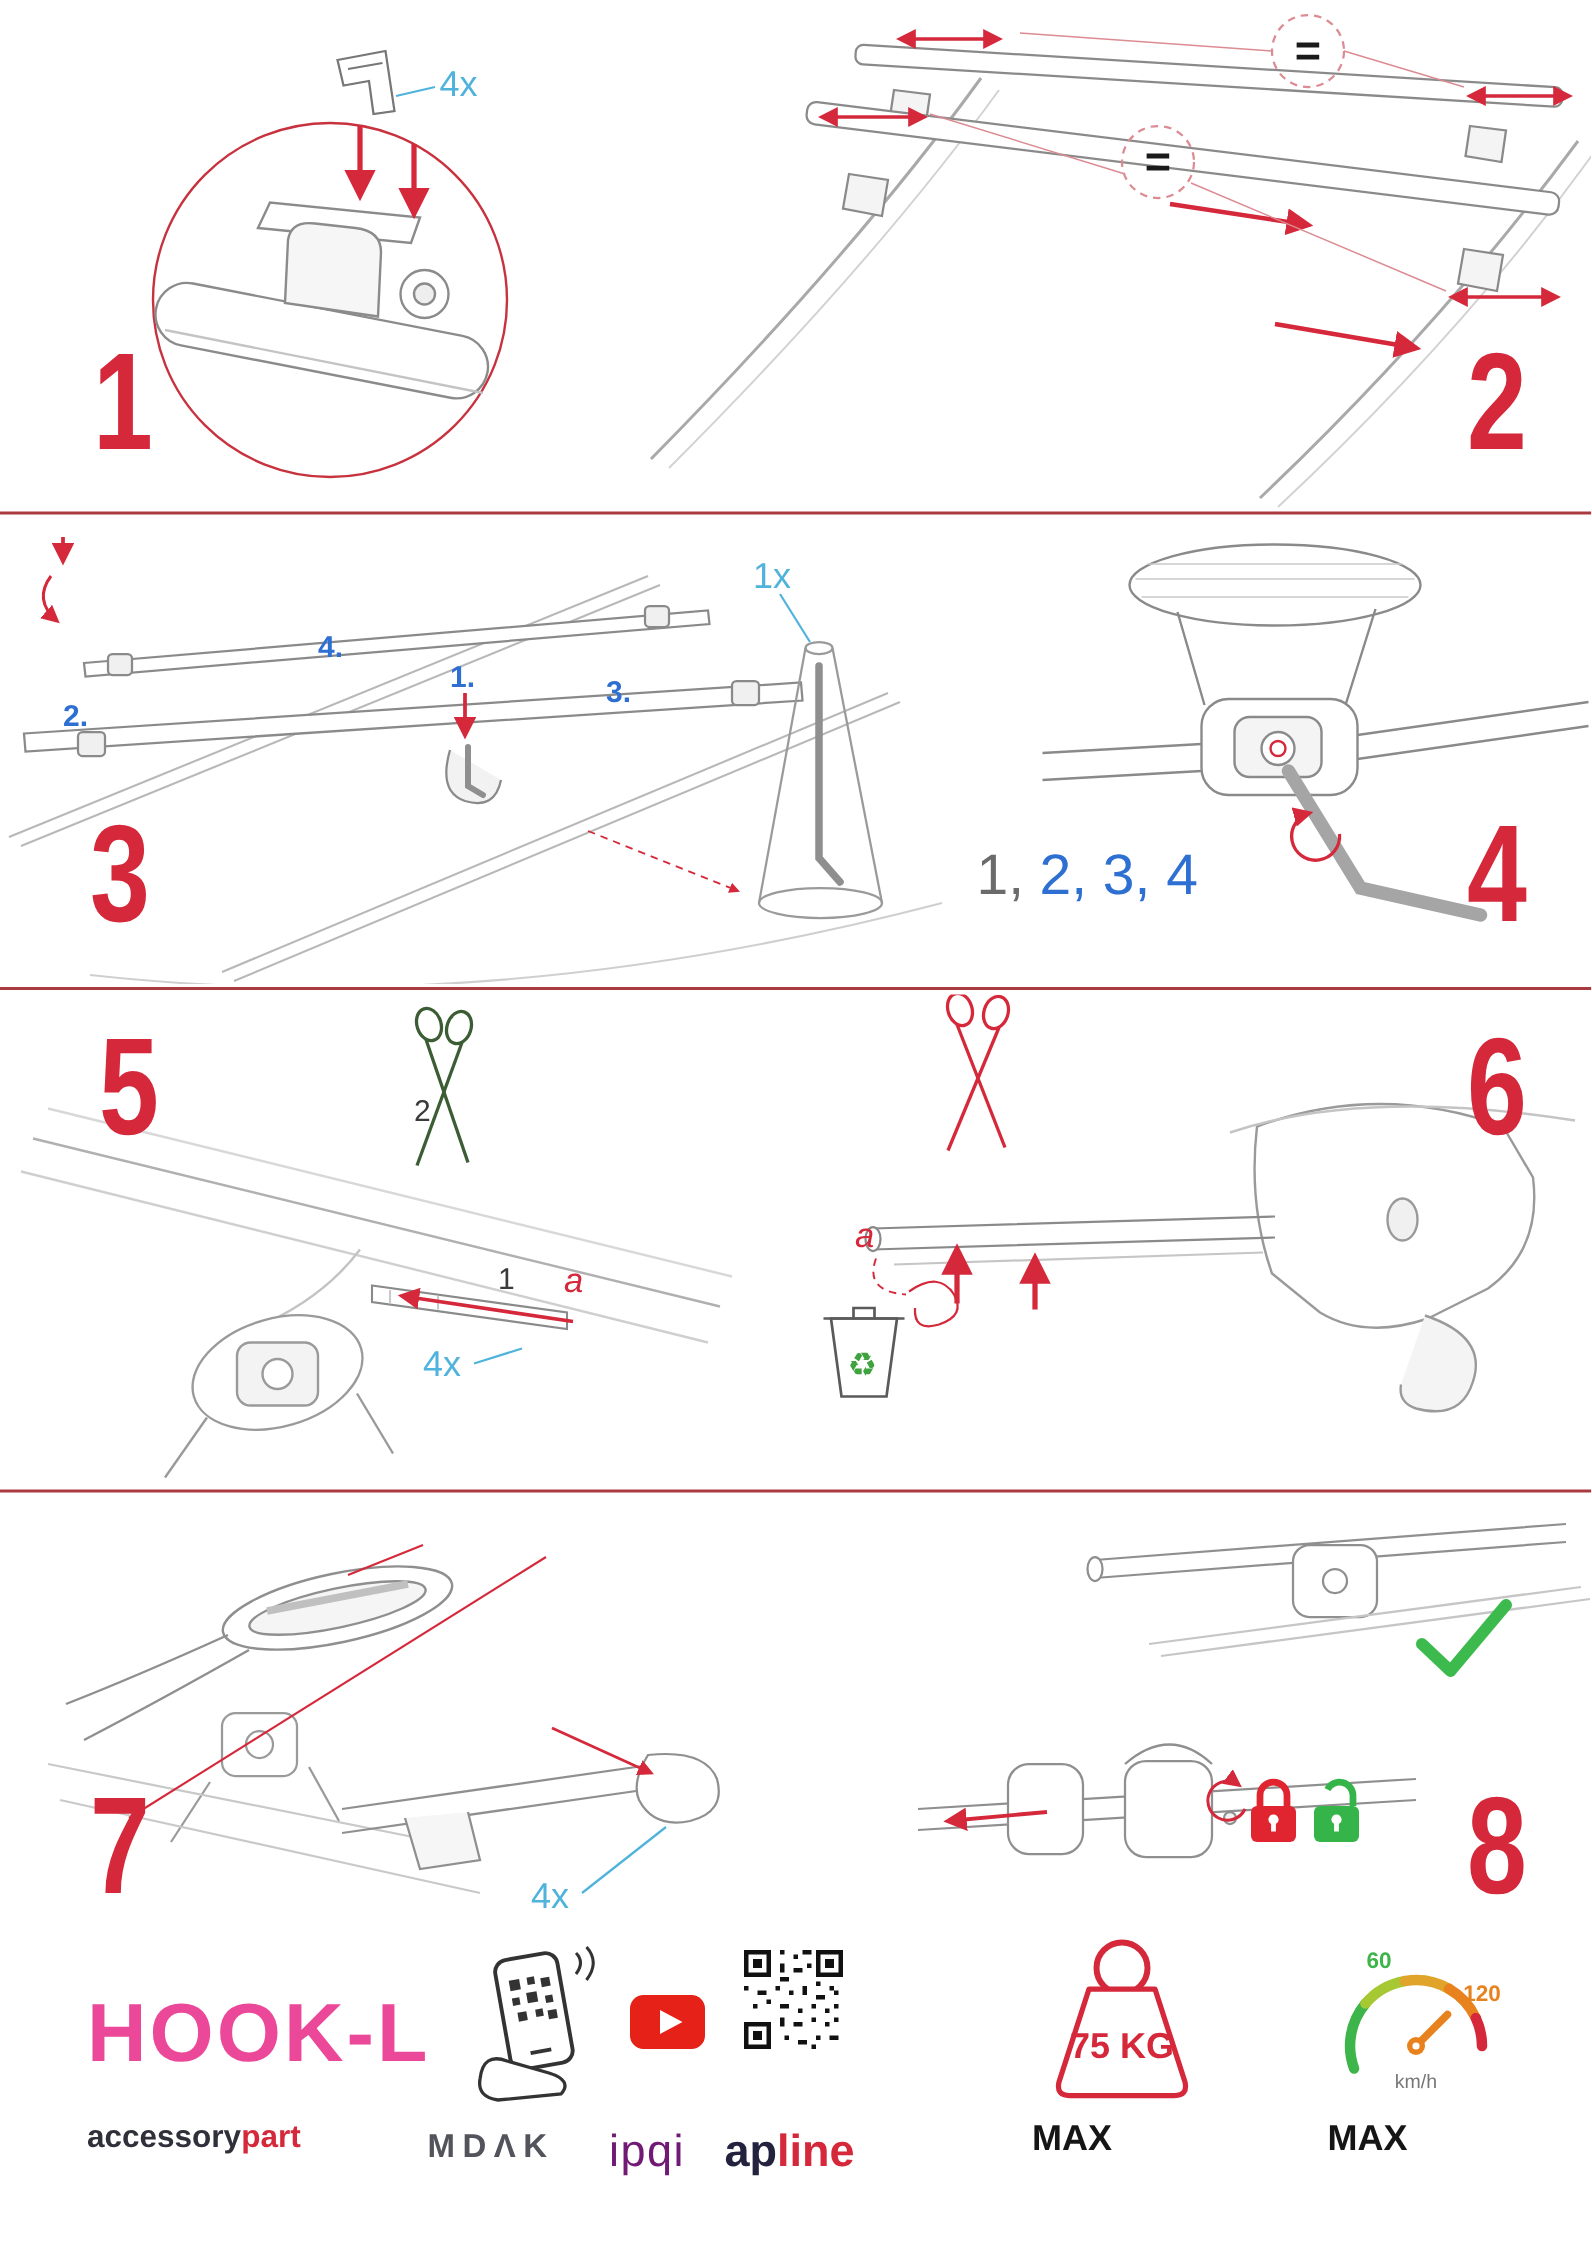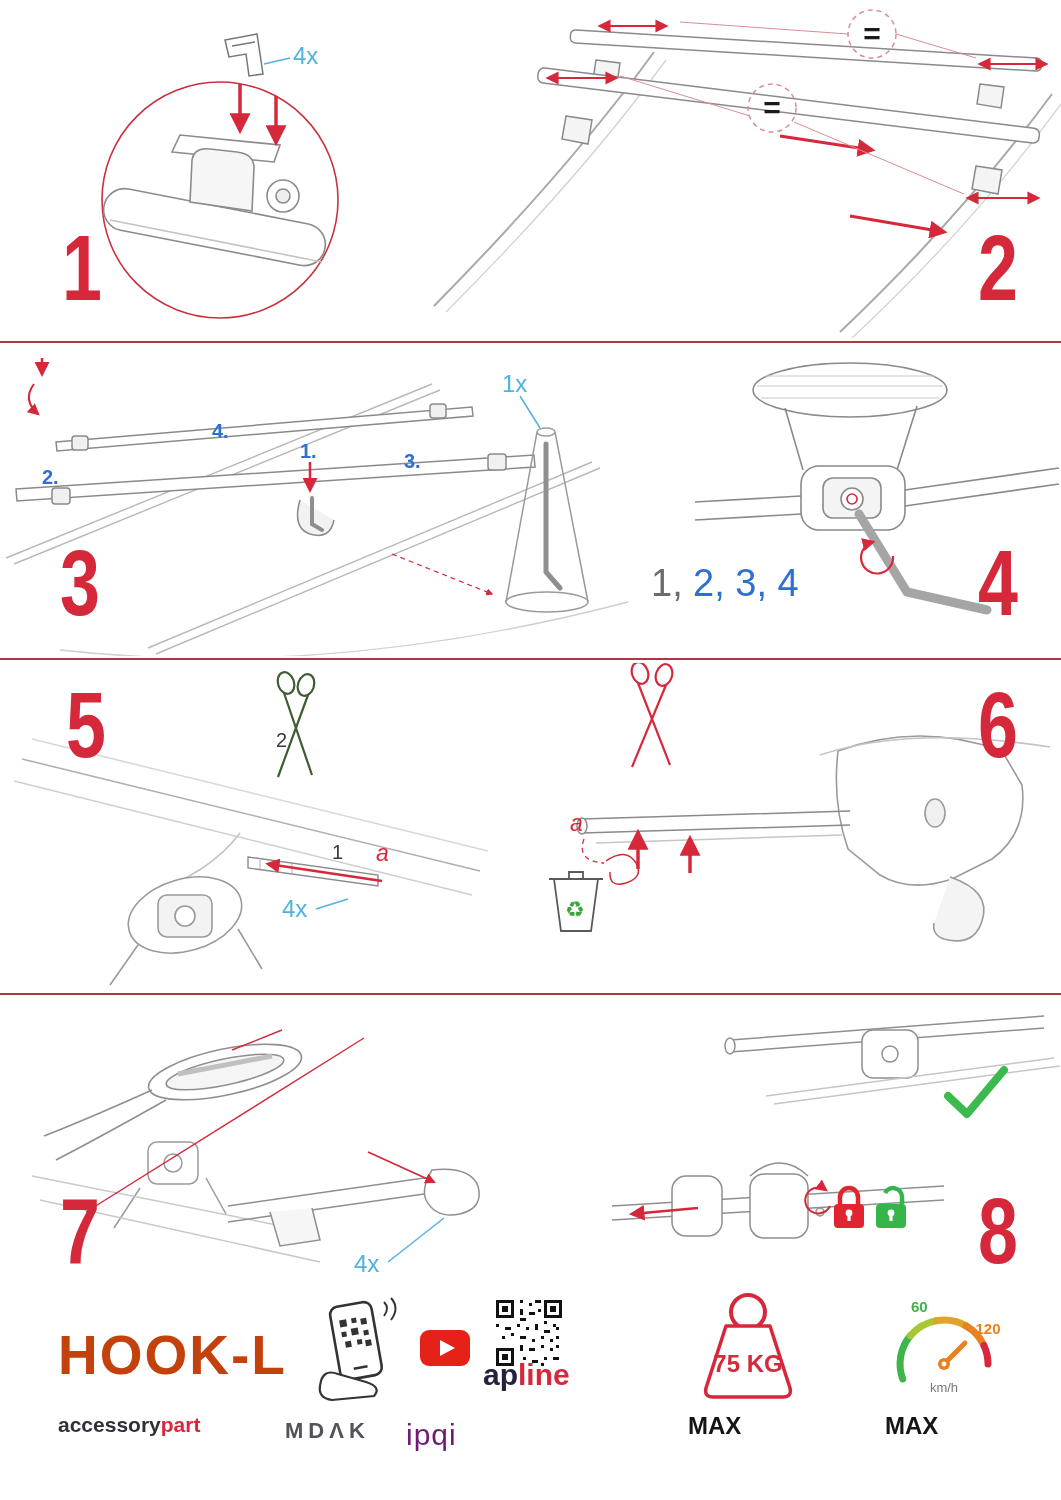--- a/index.html
+++ b/index.html
@@ -8,21 +8,21 @@
   .step-num{position:absolute;color:#d5283a;font-weight:bold;font-size:92px;line-height:.95;transform:scaleX(.78);transform-origin:left top;}
   .divider{position:absolute;left:0;width:1061px;height:0;border-top:2px solid #a93a40;}
   svg text{font-family:"Liberation Sans",sans-serif;}
   .cyan-label{fill:#4fb3dc;font-size:24px;}
   .blue-label{fill:#2e6fd2;font-size:20px;font-weight:bold;}
   .eq{fill:#1a1a1a;font-size:30px;font-weight:bold;}
   .dark-label{fill:#3a3a3a;font-size:20px;}
   .red-a{fill:#d5283a;font-size:23px;font-style:italic;}
   .seq-gray{fill:#6b6b6b;font-size:38px;}
   .seq-blue{fill:#2e6fd2;font-size:38px;}
-  .product-name{position:absolute;color:#c2410c;font-size:55px;font-weight:bold;letter-spacing:2px;line-height:1;}
+  .product-name{position:absolute;color:#ec4899;font-size:55px;font-weight:bold;letter-spacing:2px;line-height:1;}
   .brand{position:absolute;font-size:21px;font-weight:bold;line-height:1;}
   .brand .dark{color:#30303a;}
   .brand .red{color:#d5283a;}
   .logo-mdak{position:absolute;font-size:22px;font-weight:bold;color:#53535c;letter-spacing:5px;line-height:1;}
   .logo-ipqi{position:absolute;font-size:30px;color:#701a75;letter-spacing:1px;line-height:1;}
   .logo-apline{position:absolute;font-size:30px;font-weight:bold;line-height:1;}
   .logo-apline .ap{color:#23233f;}
   .logo-apline .line{color:#d5283a;}
   .max-label{position:absolute;text-align:left;font-size:24px;font-weight:bold;color:#151515;line-height:1;}
 </style>
@@ -357,21 +357,21 @@
   <svg class="abs" style="left:496px;top:1300px" width="66" height="66" viewBox="0 0 66 66">
     <rect x="0" y="0" width="66" height="66" fill="#fff"></rect>
     <path fill="#111" d="M0 0h18v18h-18z M48 0h18v18h-18z M0 48h18v18h-18z"></path>
     <path fill="#fff" d="M3 3h12v12h-12z M51 3h12v12h-12z M3 51h12v12h-12z"></path>
     <path fill="#111" d="M6 6h6v6h-6z M54 6h6v6h-6z M6 54h6v6h-6z"></path>
     <path fill="#111" d="M24 0h3v3h-3z M33 3h3v3h-3z M39 0h6v3h-6z M24 9h3v6h-3z M33 12h6v3h-6z M42 9h3v3h-3z M24 18h6v3h-6z M48 21h3v3h-3z M57 24h3v3h-3z M0 24h3v3h-3z M9 27h6v3h-6z M21 24h3v3h-3z M30 27h3v3h-3z M39 24h3v6h-3z M48 30h6v3h-6z M60 27h3v3h-3z M6 36h3v3h-3z M15 33h3v3h-3z M24 36h6v3h-6z M36 39h3v3h-3z M45 36h3v3h-3z M54 39h3v3h-3z M60 36h3v3h-3z M24 45h3v6h-3z M33 48h6v3h-6z M45 45h3v3h-3z M54 48h3v3h-3z M60 45h3v3h-3z M27 57h3v3h-3z M36 60h6v3h-6z M48 57h3v3h-3z M57 57h6v3h-6z M45 63h3v3h-3z"></path>
   </svg>
 
   <div class="logo-mdak" style="left:285px;top:1420px">MDΛK</div>
   <div class="logo-ipqi" style="left:406px;top:1420px">ipqi</div>
-  <div class="logo-apline" style="left:483px;top:1360px">
+  <div class="logo-apline" style="left:483px;top:1420px">
     <span class="ap">ap</span><span class="line">line</span>
   </div>
 
   <svg class="abs" style="left:688px;top:1290px" width="120" height="115" viewBox="0 0 120 115">
     <circle cx="60" cy="22" r="17" fill="none" stroke="#d5283a" stroke-width="4"></circle>
     <path d="M38 36 L82 36 L102 98 Q104 107 95 107 L25 107 Q16 107 18 98 Z" fill="#fff" stroke="#d5283a" stroke-width="3.5" stroke-linejoin="round"></path>
     <text x="60" y="82" text-anchor="middle" fill="#d5283a" font-size="24" font-weight="bold">75 KG</text>
   </svg>
   <div class="max-label" style="left:688px;top:1414px;width:120px">MAX</div>
 

